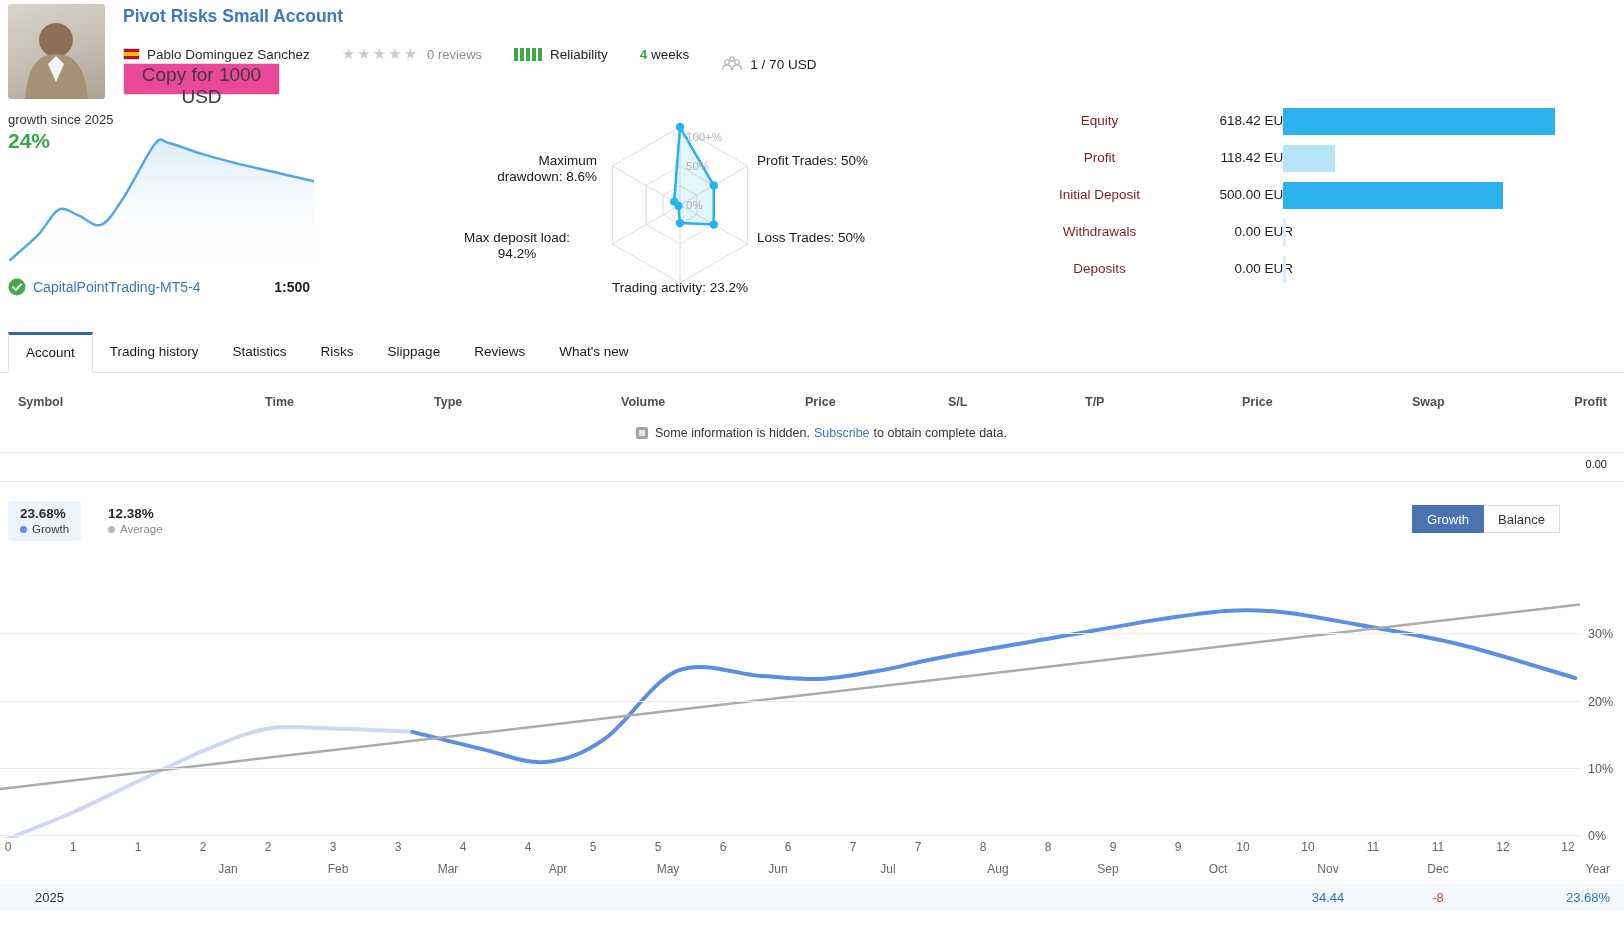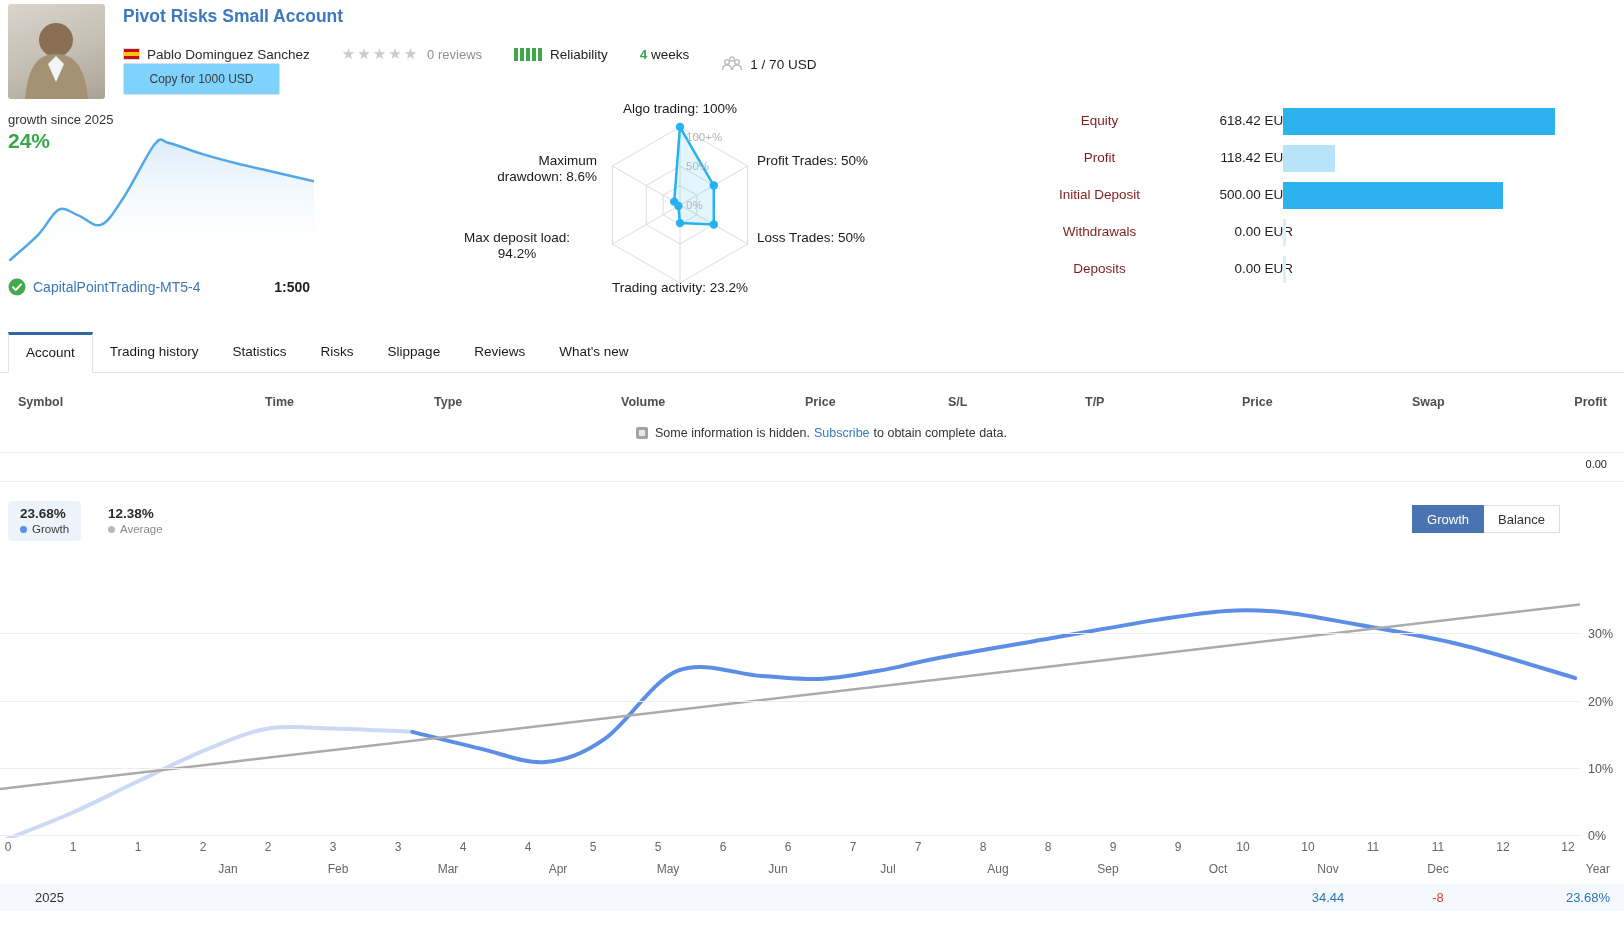--- a/index.html
+++ b/index.html
@@ -18,22 +18,22 @@
   .author { color:#2b2b2b; text-decoration:none; font-size:13.5px; }
   .stars { margin-left:32px; color:#cccccc; font-size:15px; letter-spacing:2px; }
   .reviews { margin-left:8px; color:#8f8f8f; font-size:13px; }
   .rel-bars { margin-left:32px; display:inline-flex; align-items:flex-end; height:13px; }
   .rel-bars i { width:4px; height:13px; background:#3fa74a; margin-right:2px; }
   .rel-label { margin-left:6px; font-size:13.5px; color:#222; }
   .weeks { margin-left:32px; font-size:13.5px; }
   .weeks b { color:#3ca64b; font-weight:bold; }
   .subs { margin-left:32px; display:inline-flex; align-items:center; font-size:13.5px;margin-top:20px; }
   .subs svg { margin-right:7px; }
-  .copy-btn { left:123px; top:63px; width:157px; height:32px; background:#7dd3fc; border:1px solid #dedede;
-              color:#3b3b3b; font-size:12px; font-family:inherit; cursor:pointer; border-radius:2px; }
+  .copy-btn { left:123px; top:63px; width:157px; height:32px; background:#ec4899; border:1px solid #dedede;
+              color:#3b3b3b; font-size:19px; font-family:inherit; cursor:pointer; border-radius:2px; }
 
   
   .growth-block { left:8px; top:112px; width:310px; height:195px; }
   .g-caption { font-size:13px; color:#333; }
   .g-value { font-size:21px; font-weight:bold; color:#3aa64c; position:relative; z-index:2; margin-top:2px; }
   .spark { position:absolute; left:0; top:18px; }
   .server-row { position:absolute; left:0; top:166px; width:302px; display:flex; align-items:center; }
   .server-link { color:#3a78b5; text-decoration:none; font-size:14px; margin-left:7px; }
   .leverage { margin-left:auto; font-weight:bold; font-size:14px; color:#222; }
 
@@ -186,21 +186,20 @@
       <circle cx="230" cy="32" r="4.2" fill="#24b2f2"></circle>
       <circle cx="263.7749907475931" cy="90.5" r="4.2" fill="#24b2f2"></circle>
       <circle cx="263.7749907475931" cy="129.5" r="4.2" fill="#24b2f2"></circle>
       <circle cx="230" cy="128.096" r="4.2" fill="#24b2f2"></circle>
       <circle cx="228.37880044411554" cy="110.936" r="4.2" fill="#24b2f2"></circle>
       <circle cx="224.19070159141398" cy="106.646" r="4.2" fill="#24b2f2"></circle>
       <text x="236" y="46" fill="#b4b4b4" font-size="11.5" font-family="Liberation Sans, sans-serif">100+%</text>
       <text x="236" y="75" fill="#b4b4b4" font-size="11.5" font-family="Liberation Sans, sans-serif">50%</text>
       <text x="236" y="114" fill="#b4b4b4" font-size="11.5" font-family="Liberation Sans, sans-serif">0%</text>
     </svg>
-  <div class="r-label r-algo">Algo trading: 100%</div>
   <div class="r-label r-profit">Profit Trades: 50%</div>
   <div class="r-label r-loss">Loss Trades: 50%</div>
   <div class="r-label r-activity">Trading activity: 23.2%</div>
   <div class="r-label r-drawdown"><span>Maximum</span><br><span>drawdown: 8.6%</span></div>
   <div class="r-label r-deposit"><span>Max deposit load:</span><br><span>94.2%</span></div>
 </div>
 
 <div class="abs stats" id="stats-rows">
     <div class="s-row">
       <span class="s-lbl">Equity</span>

